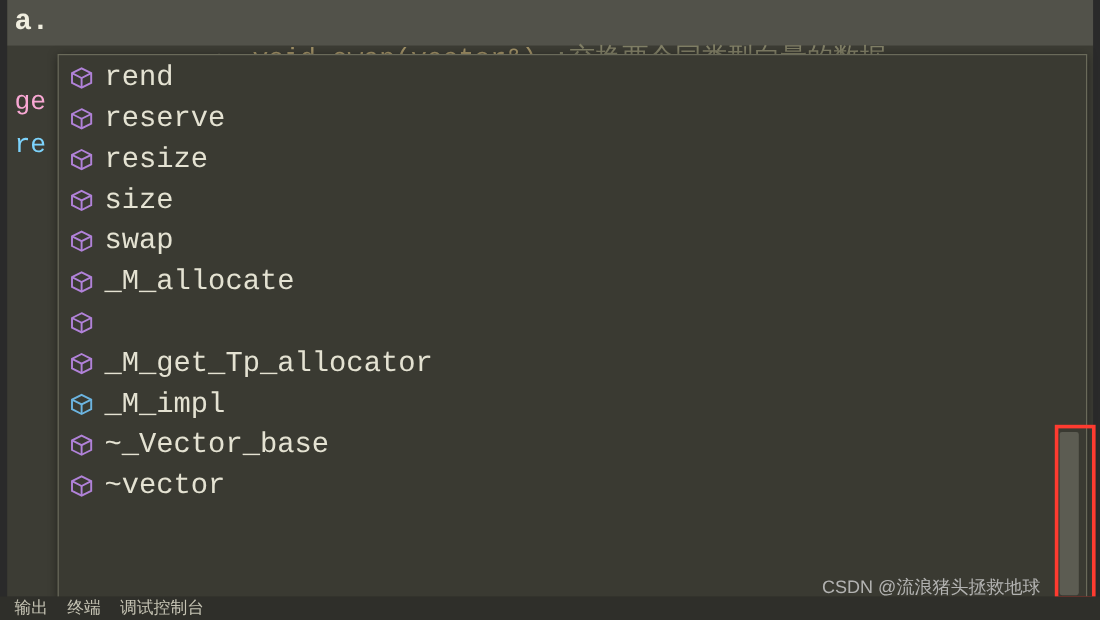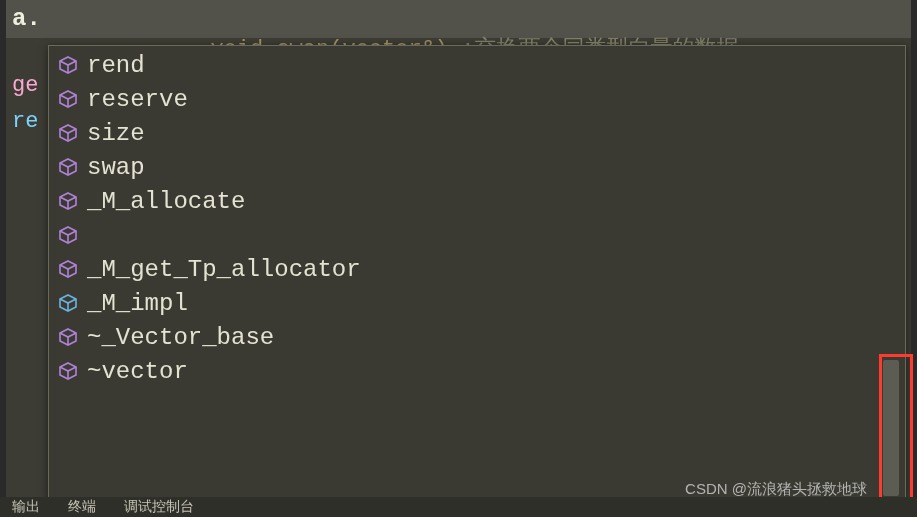--- a/index.html
+++ b/index.html
@@ -109,21 +109,21 @@
   .bottom-bar {
     position: absolute;
     left: 0; right: 0; bottom: 0;
     height: 20px;
     background: #2f2f2a;
     display: flex;
     align-items: center;
     color: #c5c3b3;
     font-size: 14px;
     padding: 0 12px;
-    gap: 28px;
+    gap: 16px;
     font-family: -apple-system, sans-serif;
   }
   .bottom-bar span { cursor: pointer; }
 
   
   .watermark {
     position: absolute;
     right: 50px;
     bottom: 18px;
     color: #c8c8c8;
@@ -209,20 +209,28 @@
         </span>
         <span class="ac-label">rend</span>
       </li>
       <li class="ac-item">
         <span class="ac-icon">
           <svg viewBox="0 0 20 20">
             <use href="#cube-method"></use>
           </svg>
         </span>
         <span class="ac-label">reserve</span>
+      </li>
+      <li class="ac-item">
+        <span class="ac-icon">
+          <svg viewBox="0 0 20 20">
+            <use href="#cube-method"></use>
+          </svg>
+        </span>
+        <span class="ac-label">resize</span>
       </li>
       <li class="ac-item">
         <span class="ac-icon">
           <svg viewBox="0 0 20 20">
             <use href="#cube-method"></use>
           </svg>
         </span>
         <span class="ac-label">size</span>
       </li>
       <li class="ac-item">

